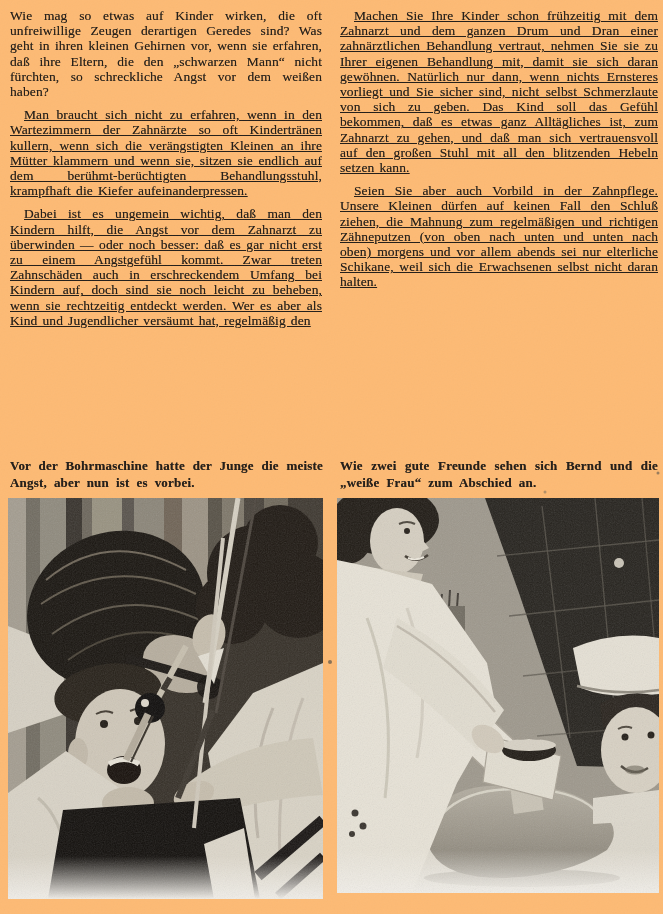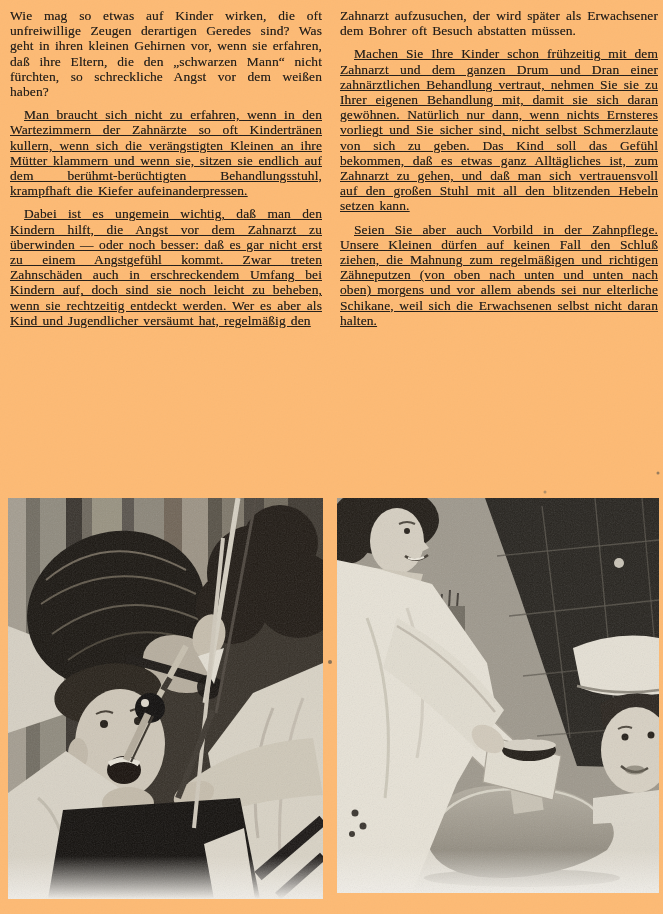--- a/index.html
+++ b/index.html
@@ -36,25 +36,26 @@
 
 <div class="page">
 
   <div class="col col-left">
     <p class="para">Wie mag so etwas auf Kinder wirken, die oft unfreiwillige Zeugen derartigen Geredes sind? Was geht in ihren kleinen Gehirnen vor, wenn sie erfahren, daß ihre Eltern, die den „schwarzen Mann“ nicht fürchten, so schreckliche Angst vor dem weißen haben?</p>
     <p class="para indent">Man braucht sich nicht zu erfahren, wenn in den Wartezimmern der Zahnärzte so oft Kindertränen kullern, wenn sich die verängstigten Kleinen an ihre Mütter klammern und wenn sie, sitzen sie endlich auf dem berühmt-berüchtigten Behandlungsstuhl, krampfhaft die Kiefer aufeinanderpressen.</p>
     <p class="para indent">Dabei ist es ungemein wichtig, daß man den Kindern hilft, die Angst vor dem Zahnarzt zu überwinden — oder noch besser: daß es gar nicht erst zu einem Angstgefühl kommt. Zwar treten Zahnschäden auch in erschreckendem Umfang bei Kindern auf, doch sind sie noch leicht zu beheben, wenn sie rechtzeitig entdeckt werden. Wer es aber als Kind und Jugendlicher versäumt hat, regelmäßig den</p>
   </div>
 
   <div class="col col-right">
-    <p class="para">Zahnarzt aufzusuchen, der wird später als Erwachsener dem Bohrer oft Besuch abstatten müssen.</p>
     <p class="para indent">Machen Sie Ihre Kinder schon frühzeitig mit dem Zahnarzt und dem ganzen Drum und Dran einer zahnärztlichen Behandlung vertraut, nehmen Sie sie zu Ihrer eigenen Behandlung mit, damit sie sich daran gewöhnen. Natürlich nur dann, wenn nichts Ernsteres vorliegt und Sie sicher sind, nicht selbst Schmerzlaute von sich zu geben. Das Kind soll das Gefühl bekommen, daß es etwas ganz Alltägliches ist, zum Zahnarzt zu gehen, und daß man sich vertrauensvoll auf den großen Stuhl mit all den blitzenden Hebeln setzen kann.</p>
     <p class="para indent">Seien Sie aber auch Vorbild in der Zahnpflege. Unsere Kleinen dürfen auf keinen Fall den Schluß ziehen, die Mahnung zum regelmäßigen und richtigen Zähneputzen (von oben nach unten und unten nach oben) morgens und vor allem abends sei nur elterliche Schikane, weil sich die Erwachsenen selbst nicht daran halten.</p>
   </div>
 
+  <div class="caption caption-left">Vor der Bohrmaschine hatte der Junge die meiste Angst, aber nun ist es vorbei.</div>
+  <div class="caption caption-right">Wie zwei gute Freunde sehen sich Bernd und die „weiße Frau“ zum Abschied an.</div>
 
   <figure class="photo photo-left" style="margin:0">
     <svg viewBox="0 0 315 401" preserveAspectRatio="none">
       <defs>
         <linearGradient id="fadeL" x1="0" y1="0" x2="0" y2="1">
           <stop offset="0" stop-color="#f2efe9" stop-opacity="0"></stop>
           <stop offset="1" stop-color="#f2efe9" stop-opacity="1"></stop>
         </linearGradient>
         <filter id="grainL" x="0" y="0" width="100%" height="100%">
           <feTurbulence type="fractalNoise" baseFrequency="0.9" numOctaves="2" stitchTiles="stitch"></feTurbulence>

